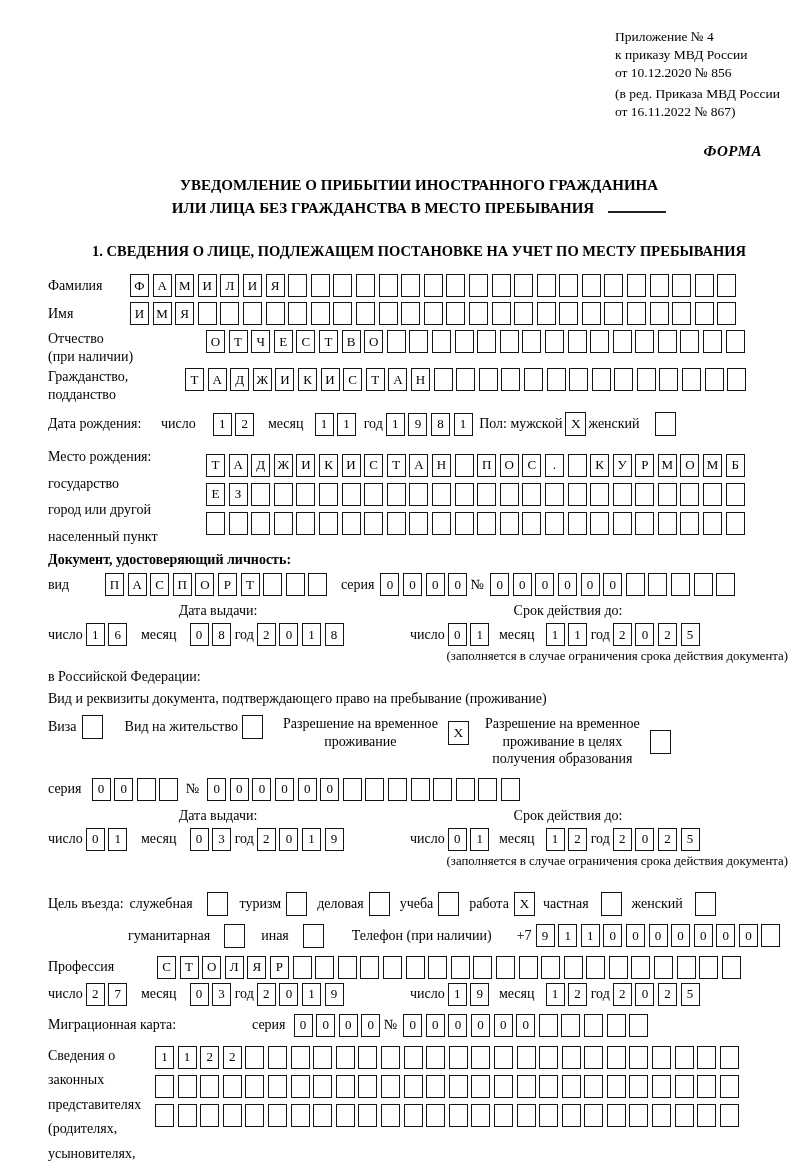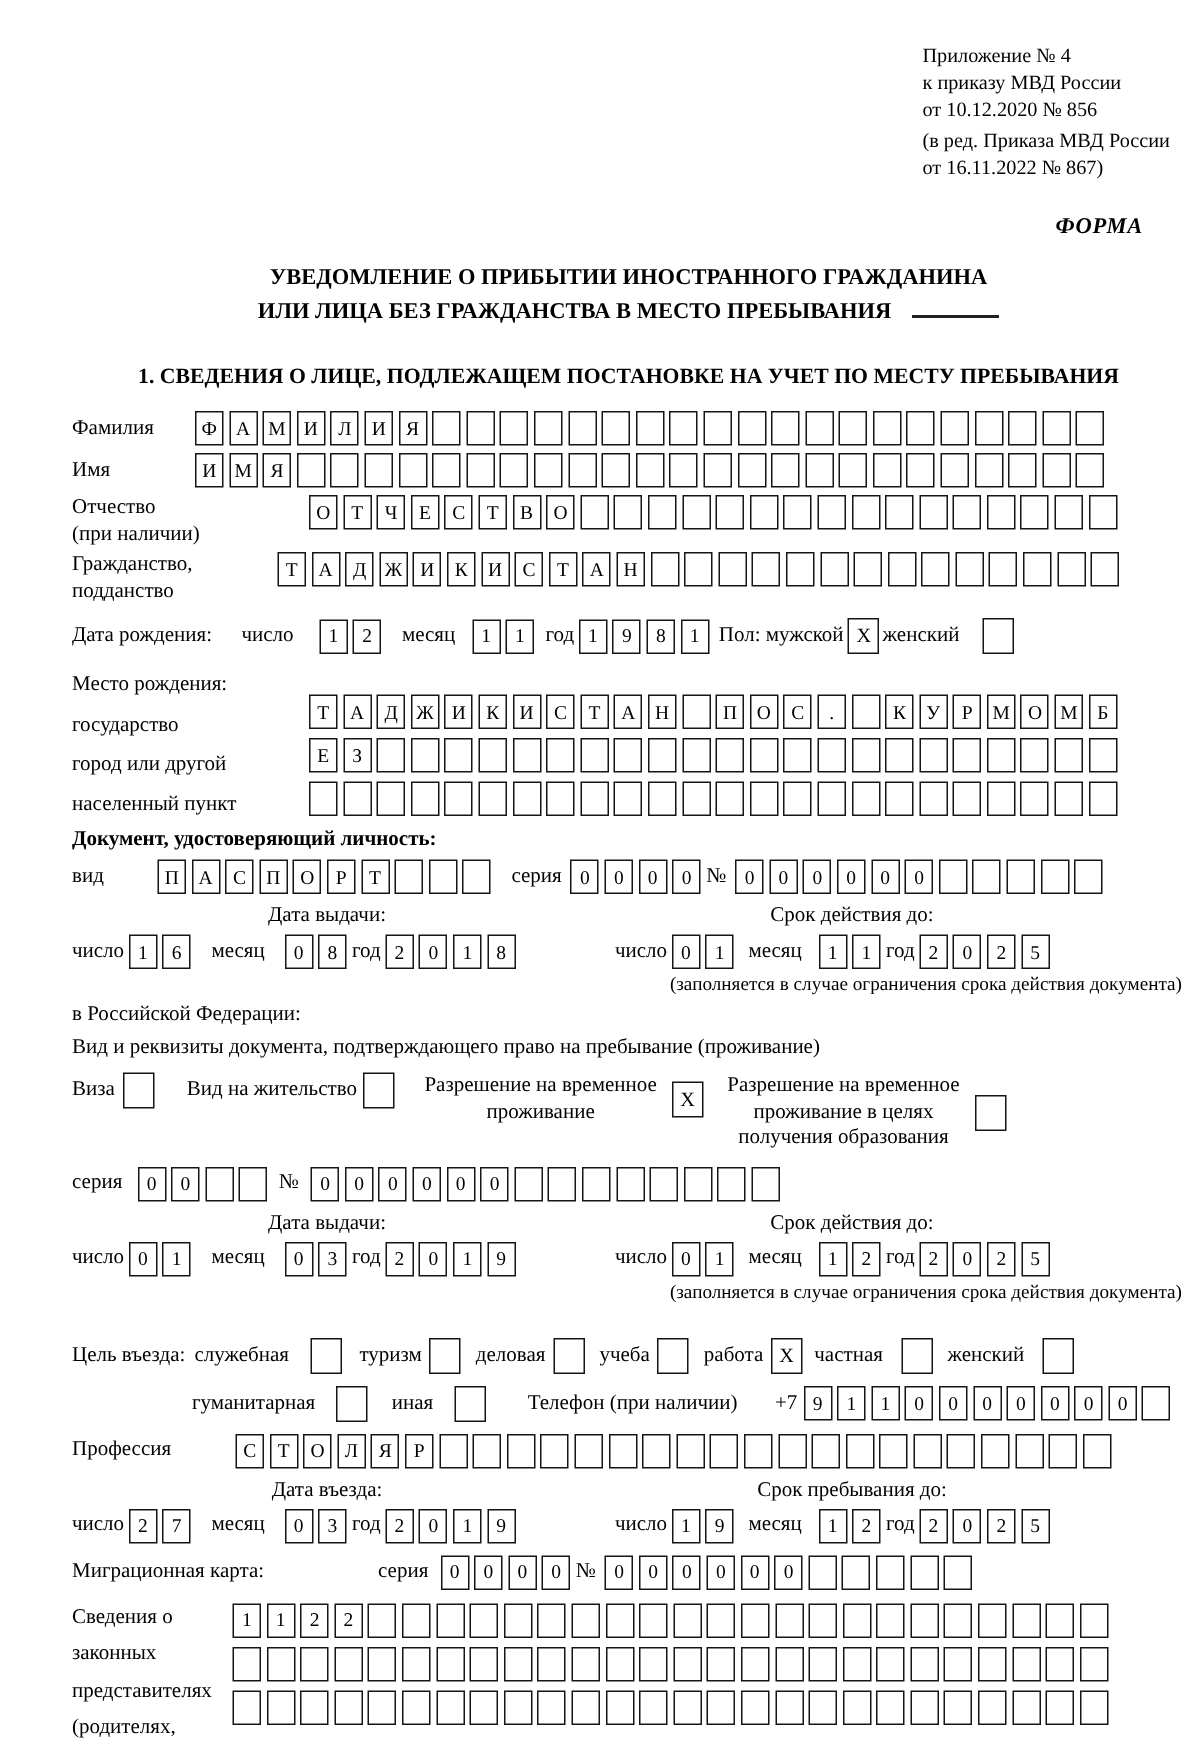--- a/index.html
+++ b/index.html
@@ -201,21 +201,21 @@
         <span class="cell">9</span>
         <span class="cell">8</span>
         <span class="cell">1</span>
       </span>
     <span class="dlbl" style="margin-left:3px">Пол: мужской</span>
     <span class="cbx">X</span>
     <span class="dlbl" style="margin-left:2px">женский</span>
     <span class="cbx" style="margin-left:12px"></span>
   </div>
 
-  <div class="row" style="align-items:flex-end;margin-top:8px">
+  <div class="row" style="align-items:center;margin-top:8px">
     <span class="lbl multilbl" style="width:158px;line-height:1.9">
       <span>Место рождения:</span><br>
       <span>государство</span><br>
       <span>город или другой</span><br>
       <span>населенный пункт</span>
     </span>
     <span class="stack cellstack">
       <span class="cells">
           <span class="cell">Т</span>
           <span class="cell">А</span>
@@ -564,24 +564,20 @@
         <span class="cell"></span>
         <span class="cell"></span>
         <span class="cell"></span>
         <span class="cell"></span>
         <span class="cell"></span>
         <span class="cell"></span>
         <span class="cell"></span>
       </span>
   </div>
 
-  <div class="date-heads">
-    <span class="dh-left">Дата въезда:</span>
-    <span class="dh-right">Срок пребывания до:</span>
-  </div>
   <div class="date-row">
     <span class="dgroup" style="width:340px">
       <span class="dlbl">число</span>
       <span class="cells">
           <span class="cell">2</span>
           <span class="cell">7</span>
         </span>
       <span class="dlbl" style="margin-left:10px">месяц</span>
       <span class="cells" style="margin-left:10px">
           <span class="cell">0</span>

